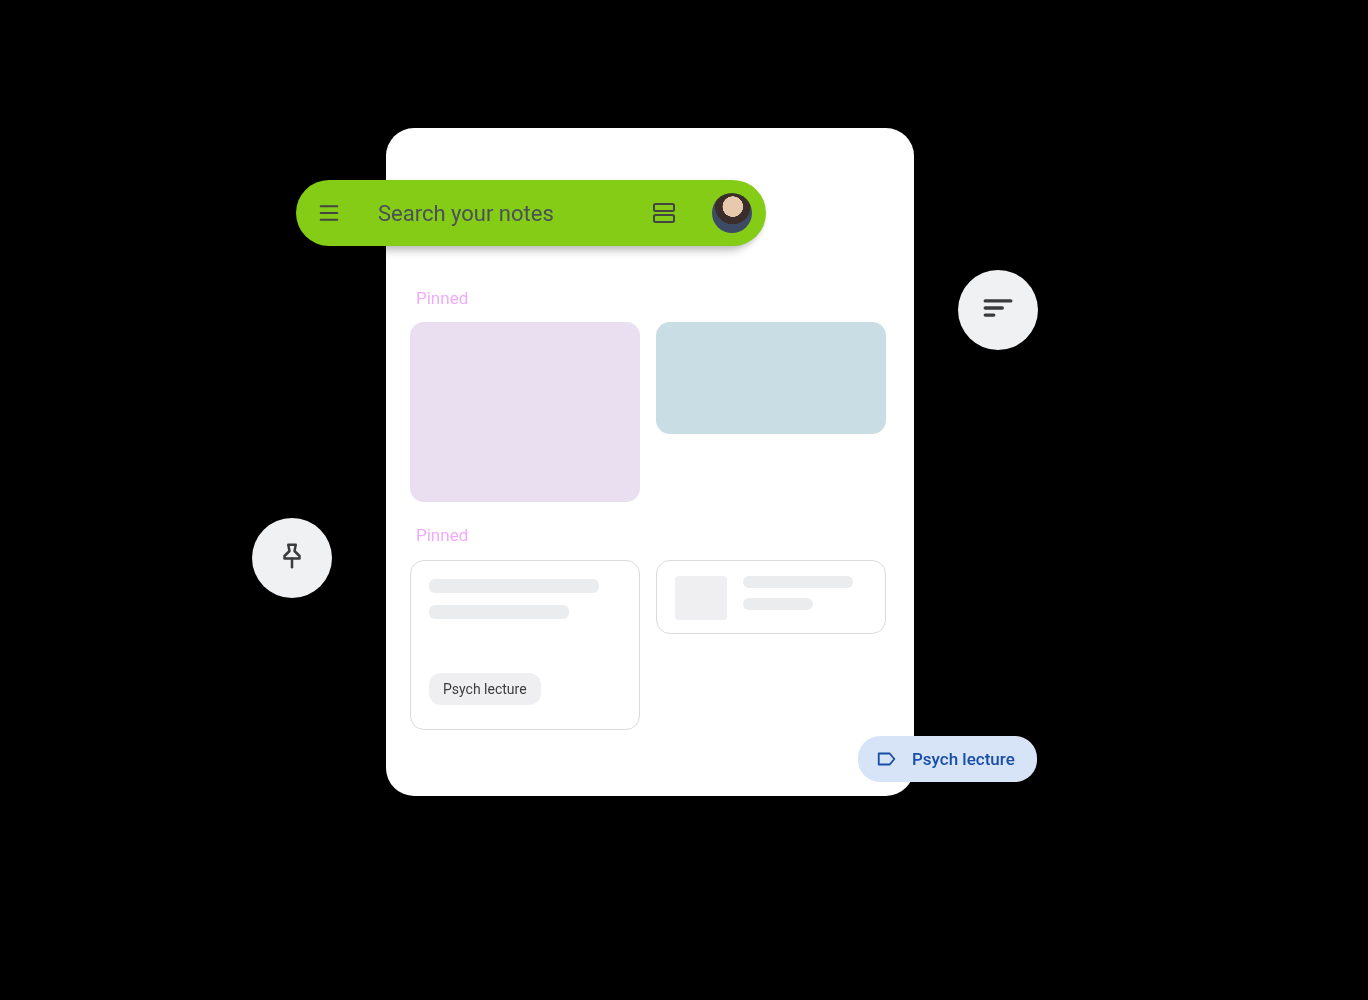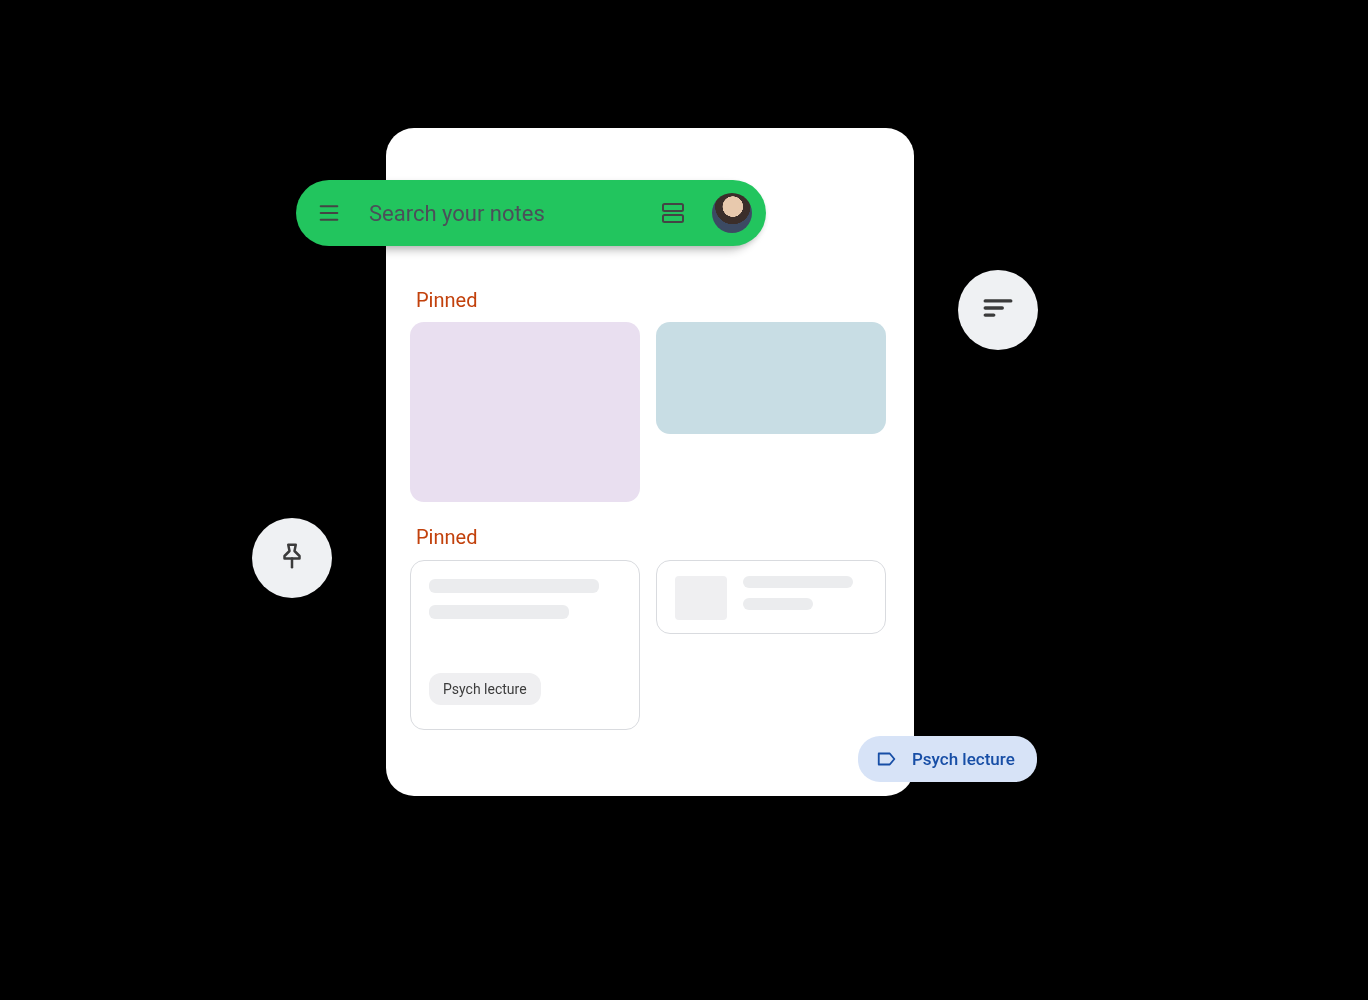--- a/index.html
+++ b/index.html
@@ -19,41 +19,41 @@
       height: 668px;
       background: #fff;
       border-radius: 28px;
     }
     .searchbar {
       position: absolute;
       left: 296px;
       top: 180px;
       width: 470px;
       height: 66px;
-      background: #22c55e;
+      background: #84cc16;
       border-radius: 33px;
       display: flex;
       align-items: center;
       padding: 0 14px 0 20px;
-      gap: 27px;
+      gap: 36px;
       box-shadow: -6px 5px 8px rgba(0,0,0,0.22), 0 2px 4px rgba(0,0,0,0.08);
     }
     .searchbar .menu-icon { width: 26px; height: 20px; color: #444; flex: 0 0 auto; }
     .searchbar .search-text { flex: 1; font-size: 22px; color: #4b5059; }
     .searchbar .view-icon { width: 24px; height: 24px; color: #444; flex: 0 0 auto; }
     .searchbar .avatar {
       width: 40px; height: 40px; border-radius: 50%; overflow: hidden;
       background: radial-gradient(circle at 52% 34%, #e8c9ad 0 30%, #3b2e2a 31% 52%, #3c4a63 53% 100%);
       flex: 0 0 auto;
     }
 
     .section-label {
       position: absolute;
-      font-size: 20px;
-      color: #c2410c;
+      font-size: 17px;
+      color: #f0abfc;
     }
     .label-pinned { left: 416px; top: 288px; }
     .label-others { left: 416px; top: 525px; }
 
     .note {
       position: absolute;
       border-radius: 14px;
     }
     .note-purple { left: 410px; top: 322px; width: 230px; height: 180px; background: #e9dff0; }
     .note-blue   { left: 656px; top: 322px; width: 230px; height: 112px; background: #c8dde4; }

